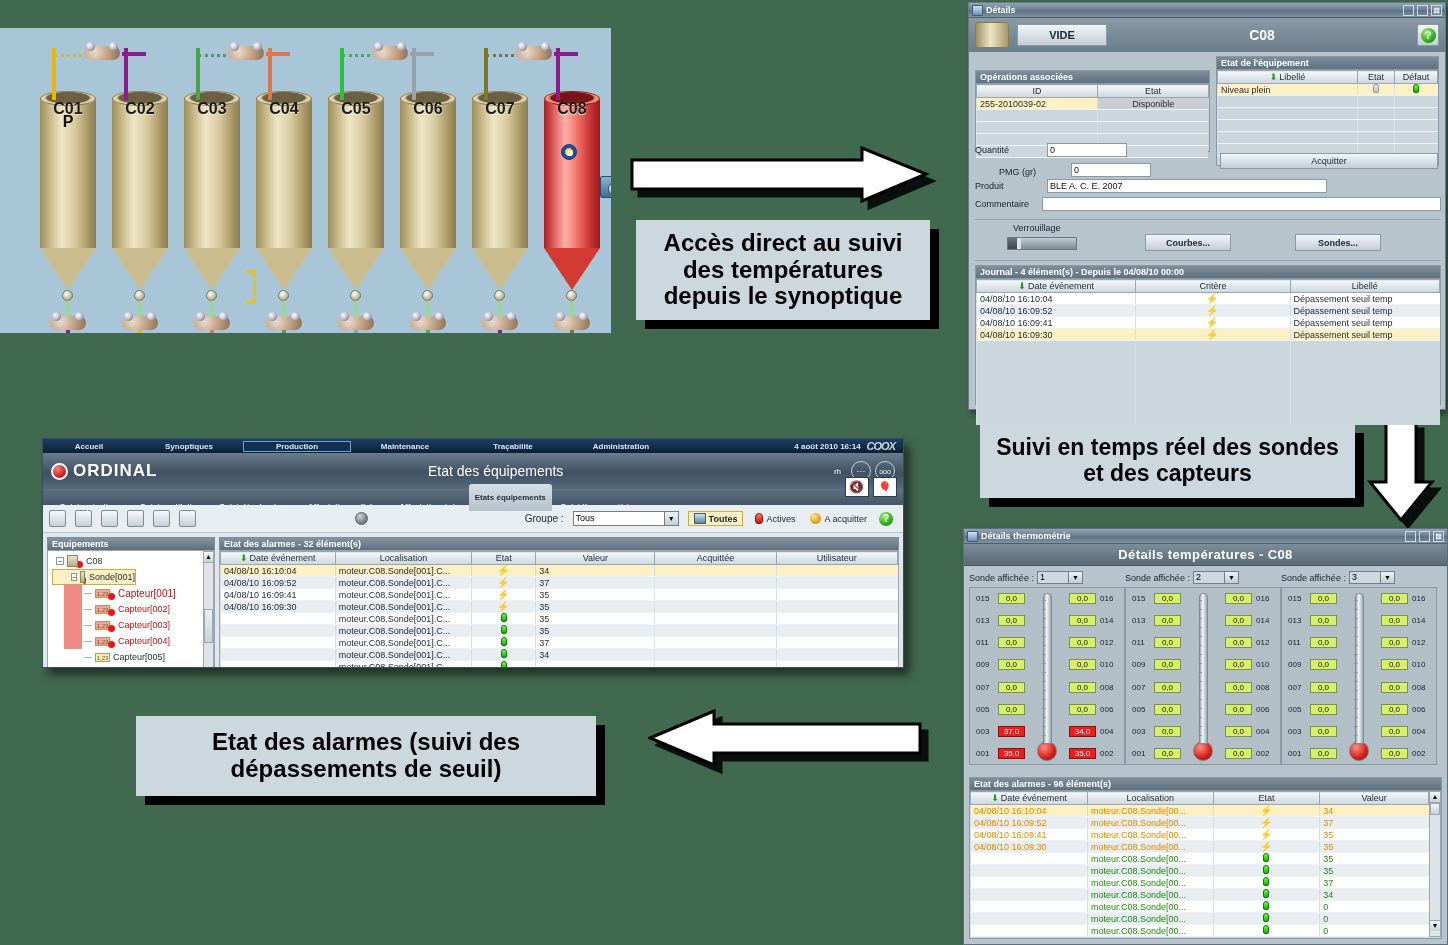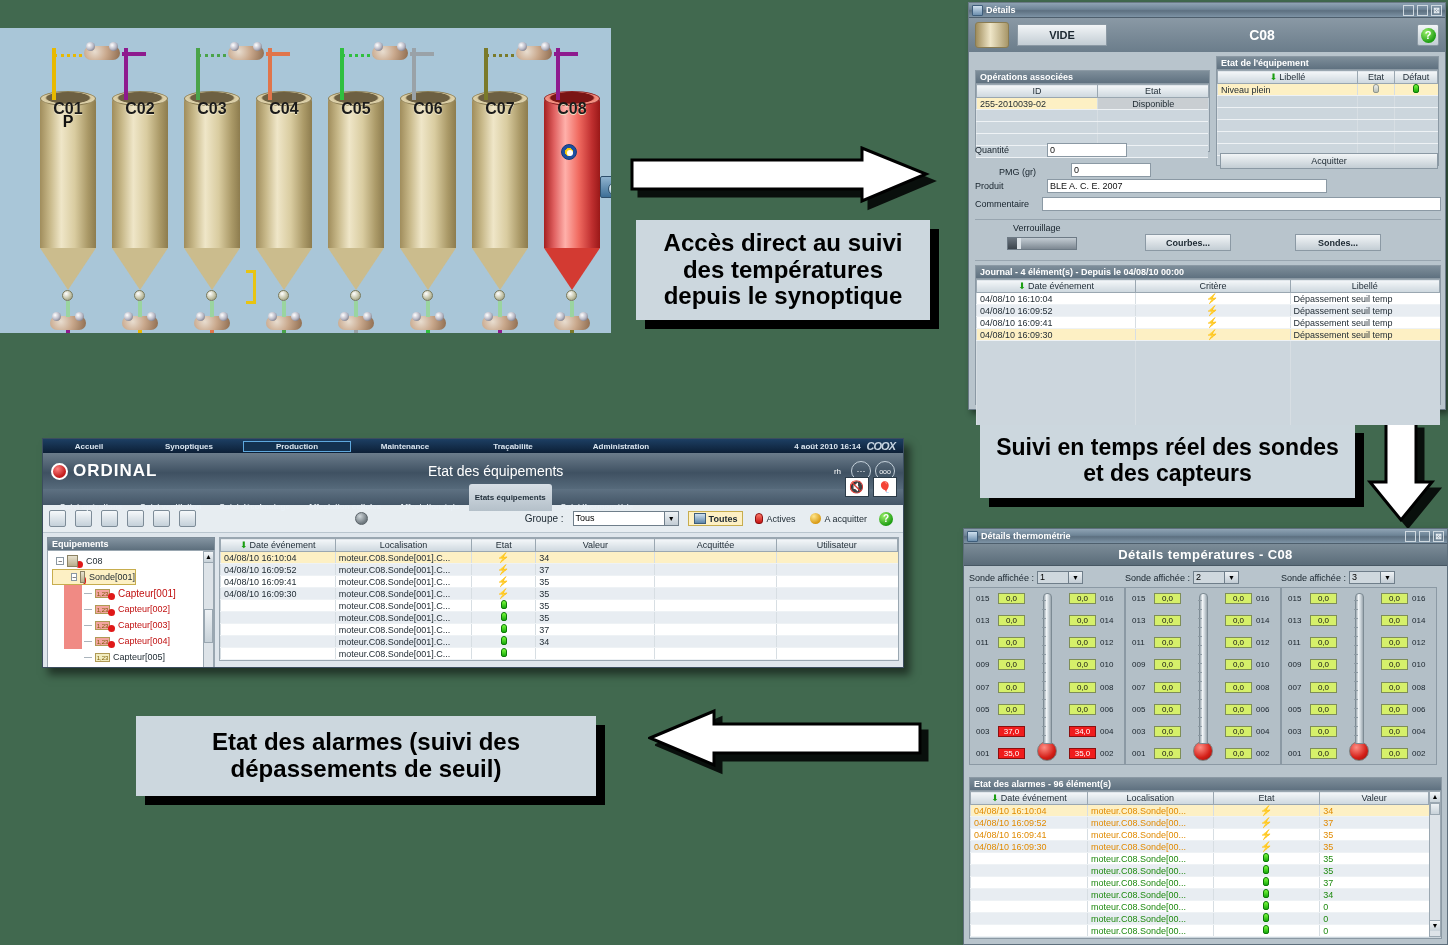--- a/index.html
+++ b/index.html
@@ -722,20 +722,21 @@
             </div>
           </div>
         <div class="sbar" style="position:absolute;right:0;top:0;bottom:0;width:11px;">
           <div class="sbtn">▲</div>
           <div style="height:46px;"></div>
           <div style="height:34px;background:linear-gradient(#eef2f5,#c8d2d9);border:1px solid #9aa7b1;"></div>
         </div>
       </div>
     </div>
     <div style="flex:1;">
+      <div class="pane-hd">Etat des alarmes - 32 élément(s)</div>
       <div style="border:1px solid #9aa7b1;height:124px;overflow:hidden;background:#fff;">
         <table class="tbl">
           <thead>
               <tr id="oa-head">
                 <th style="width:104px"><span style="color:#1c9e12;font-size:9px;margin-right:2px;">⬇</span>Date événement</th>
                 <th style="width:124px">Localisation</th>
                 <th style="width:58px">Etat</th>
                 <th style="width:108px">Valeur</th>
                 <th style="width:110px">Acquittée</th>
                 <th style="width:110px">Utilisateur</th>

